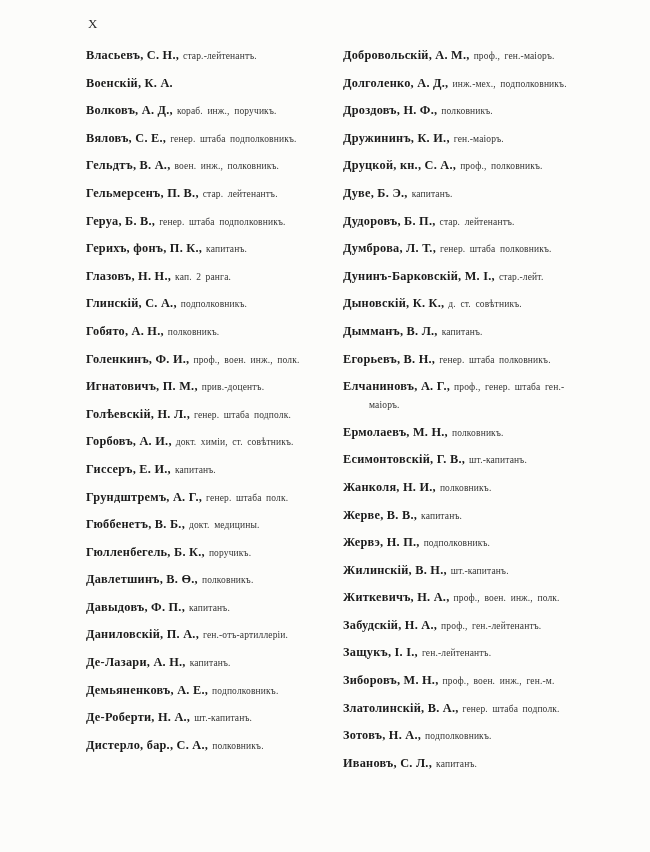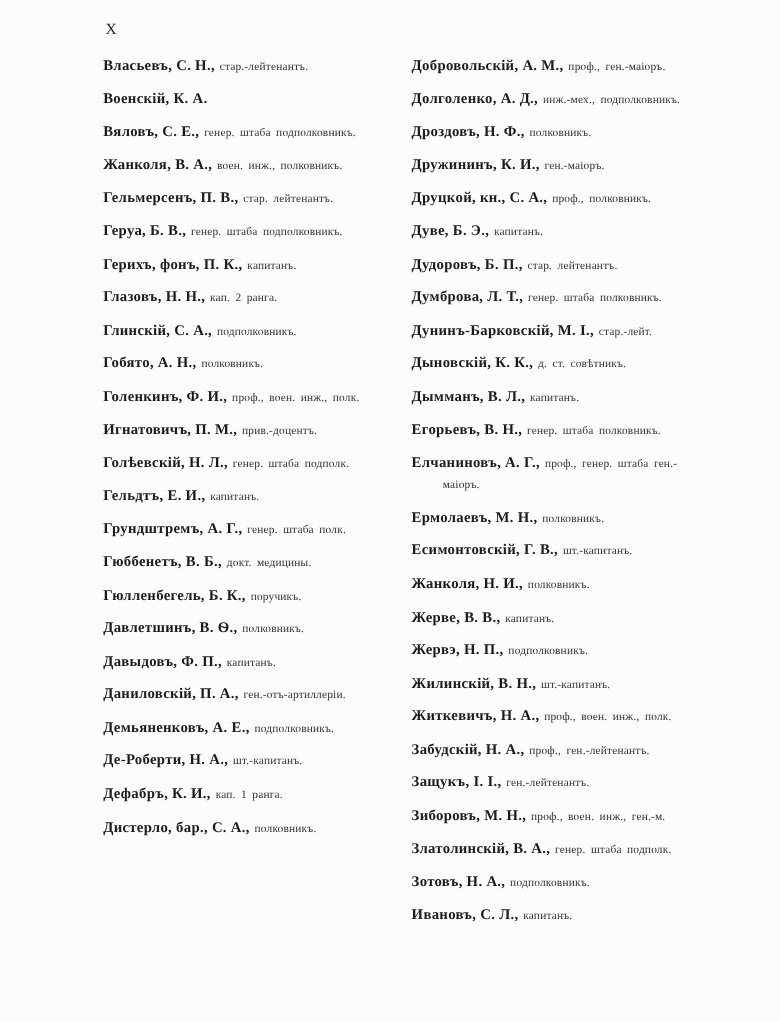--- a/index.html
+++ b/index.html
@@ -67,29 +67,33 @@
         <div class="entry">
           <span class="name">Власьевъ, С. Н.,</span>
           <span class="detail">стар.-лейтенантъ.</span>
         </div>
 
         <div class="entry">
           <span class="name">Военскій, К. А.</span>
           <span class="detail"></span>
         </div>
 
+        <div class="entry">
+          <span class="name">Волковъ, А. Д.,</span>
+          <span class="detail">кораб. инж., поручикъ.</span>
+        </div>
 
         <div class="entry">
           <span class="name">Вяловъ, С. Е.,</span>
           <span class="detail">генер. штаба подполковникъ.</span>
         </div>
 
 
         <div class="entry">
-          <span class="name">Жанколя, В. А.,</span>
+          <span class="name">Гельдтъ, В. А.,</span>
           <span class="detail">воен. инж., полковникъ.</span>
         </div>
 
         <div class="entry">
           <span class="name">Гельмерсенъ, П. В.,</span>
           <span class="detail">стар. лейтенантъ.</span>
         </div>
 
         <div class="entry">
           <span class="name">Геруа, Б. В.,</span>
@@ -125,23 +129,27 @@
         <div class="entry">
           <span class="name">Игнатовичъ, П. М.,</span>
           <span class="detail">прив.-доцентъ.</span>
         </div>
 
         <div class="entry">
           <span class="name">Голѣевскій, Н. Л.,</span>
           <span class="detail">генер. штаба подполк.</span>
         </div>
 
-
-        <div class="entry">
-          <span class="name">Гельдтъ, Е. И.,</span>
+        <div class="entry">
+          <span class="name">Горбовъ, А. И.,</span>
+          <span class="detail">докт. химіи, ст. совѣтникъ.</span>
+        </div>
+
+        <div class="entry">
+          <span class="name">Гиссеръ, Е. И.,</span>
           <span class="detail">капитанъ.</span>
         </div>
 
         <div class="entry">
           <span class="name">Грундштремъ, А. Г.,</span>
           <span class="detail">генер. штаба полк.</span>
         </div>
 
         <div class="entry">
           <span class="name">Гюббенетъ, В. Б.,</span>
@@ -161,35 +169,35 @@
         <div class="entry">
           <span class="name">Давыдовъ, Ф. П.,</span>
           <span class="detail">капитанъ.</span>
         </div>
 
         <div class="entry">
           <span class="name">Даниловскій, П. А.,</span>
           <span class="detail">ген.-отъ-артиллеріи.</span>
         </div>
 
+        <div class="entry">
+          <span class="name">Де-Лазари, А. Н.,</span>
+          <span class="detail">капитанъ.</span>
+        </div>
 
         <div class="entry">
           <span class="name">Демьяненковъ, А. Е.,</span>
           <span class="detail">подполковникъ.</span>
         </div>
 
         <div class="entry">
           <span class="name">Де-Роберти, Н. А.,</span>
           <span class="detail">шт.-капитанъ.</span>
         </div>
 
-        <div class="entry">
-          <span class="name">Дефабръ, К. И.,</span>
-          <span class="detail">кап. 1 ранга.</span>
-        </div>
 
         <div class="entry">
           <span class="name">Дистерло, бар., С. А.,</span>
           <span class="detail">полковникъ.</span>
         </div>
       </div>
 
     <div class="column">
 
         <div class="entry">

